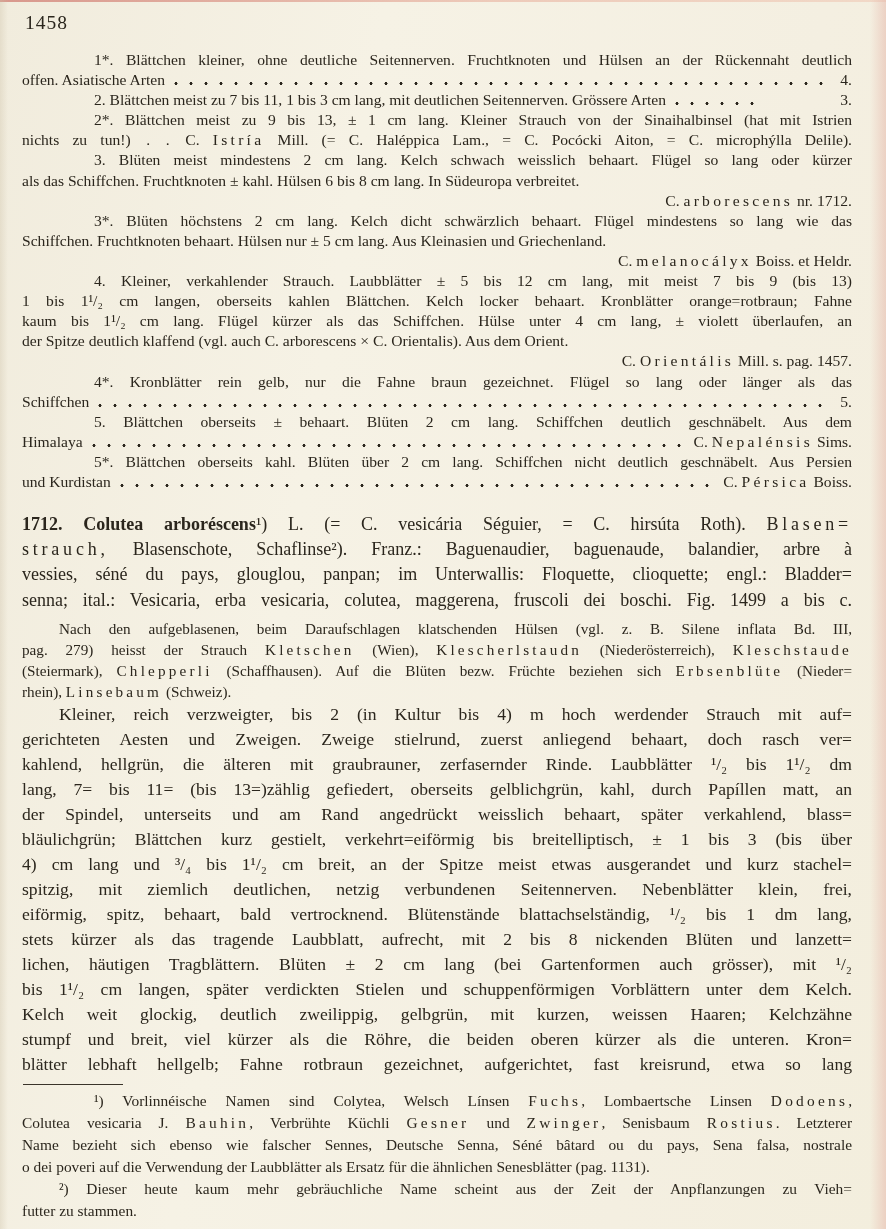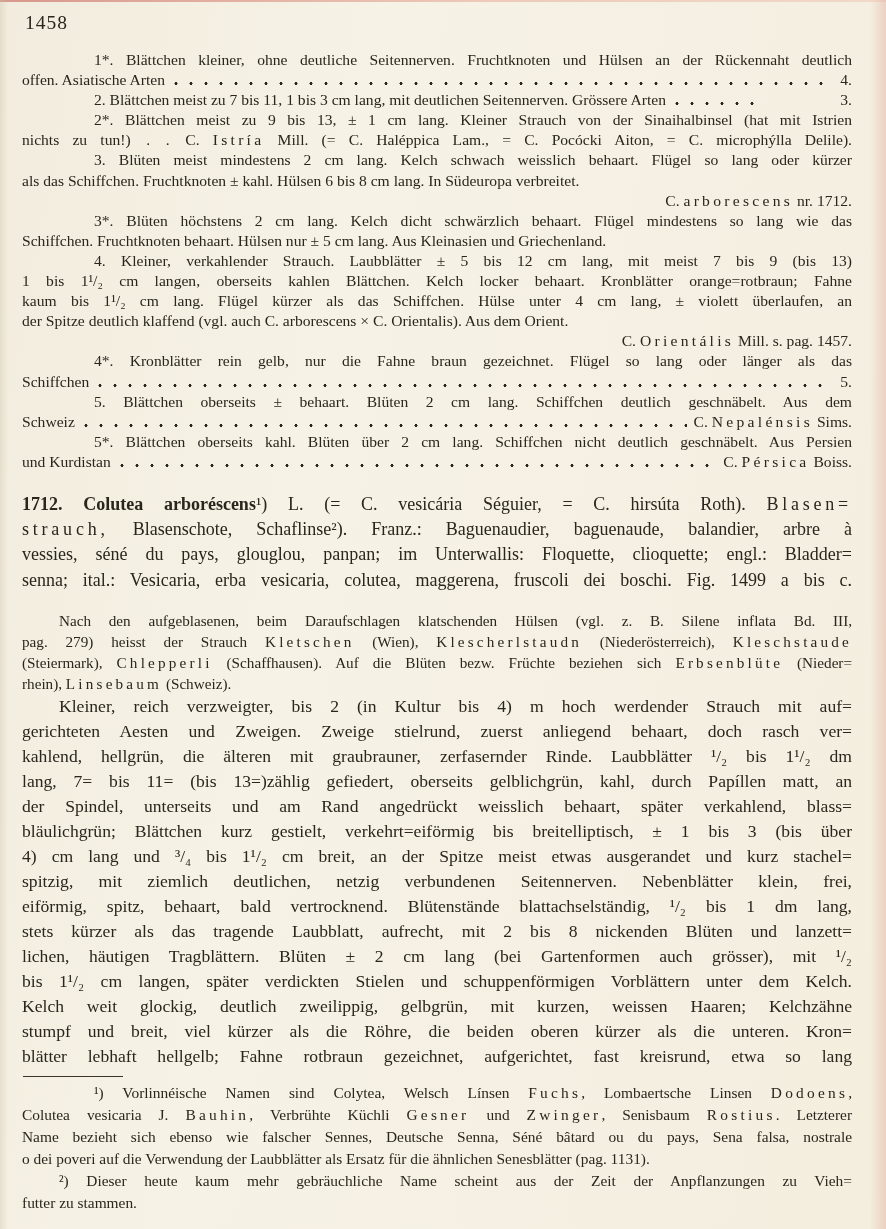--- a/index.html
+++ b/index.html
@@ -21,21 +21,21 @@
   .pagenum{font-size:19.5px;letter-spacing:1px;margin:2px 0 16px 3px;}
   .line{text-align:justify;text-align-last:justify;white-space:normal;}
   .line.short{text-align:left;text-align-last:left;}
   .line.result{text-align:right;text-align-last:right;}
   .ind{text-indent:72px;}
   .ind2{text-indent:37px;}
   .b{font-weight:bold;}
   .sp{letter-spacing:0.21em;}
   .sec-key{font-size:15.6px;line-height:20.1px;}
   .sec-heading{margin-top:20px;font-size:18px;line-height:25.2px;}
-  .sec-small{margin-top:17px;font-size:15.2px;line-height:21px;}
+  .sec-small{margin-top:5px;font-size:15.2px;line-height:21px;}
   .sec-main{margin-top:0;font-size:17.6px;line-height:25px;}
   .sec-foot{margin-top:2px;font-size:15.4px;line-height:22px;}
   .footrule{width:100px;border-top:1.6px solid #3a342a;margin:7px 0 5px 1px;}
   .line.leader{display:flex;align-items:flex-end;}
   .line.leader span{white-space:pre;}
   .fill{flex:1 1 auto;height:5px;margin:0 7px 4px 9px;
     background-image:radial-gradient(circle at 2px 2.5px,#2b261d 1.35px,rgba(0,0,0,0) 1.7px);
     background-size:15px 5px;background-repeat:repeat-x;}
 </style>
 </head>
@@ -58,34 +58,35 @@
           <span class="fill"></span>
           <span>3.</span>
         </div>
         <div class="line ind"><span>2*. Blättchen meist zu 9 bis 13, ± 1 cm lang. Kleiner Strauch von der Sinaihalbinsel (hat mit Istrien</span></div>
         <div class="line"><span>nichts zu tun!)  .  .  C. </span><span class="sp">Istría</span><span> Mill. (= C. Haléppica Lam., = C. Pocócki Aiton, = C. microphýlla Delile).</span></div>
         <div class="line ind"><span>3. Blüten meist mindestens 2 cm lang. Kelch schwach weisslich behaart. Flügel so lang oder kürzer</span></div>
         <div class="line short"><span>als das Schiffchen. Fruchtknoten ± kahl. Hülsen 6 bis 8 cm lang. In Südeuropa verbreitet.</span></div>
         <div class="line result"><span>C. </span><span class="sp">arborescens</span><span> nr. 1712.</span></div>
         <div class="line ind"><span>3*. Blüten höchstens 2 cm lang. Kelch dicht schwärzlich behaart. Flügel mindestens so lang wie das</span></div>
         <div class="line short"><span>Schiffchen. Fruchtknoten behaart. Hülsen nur ± 5 cm lang. Aus Kleinasien und Griechenland.</span></div>
+        <div class="line result"><span>C. </span><span class="sp">melanocályx</span><span> Boiss. et Heldr.</span></div>
         <div class="line ind"><span>4. Kleiner, verkahlender Strauch. Laubblätter ± 5 bis 12 cm lang, mit meist 7 bis 9 (bis 13)</span></div>
         <div class="line"><span>1 bis 1¹/₂ cm langen, oberseits kahlen Blättchen. Kelch locker behaart. Kronblätter orange=rotbraun; Fahne</span></div>
         <div class="line"><span>kaum bis 1¹/₂ cm lang. Flügel kürzer als das Schiffchen. Hülse unter 4 cm lang, ± violett überlaufen, an</span></div>
         <div class="line short"><span>der Spitze deutlich klaffend (vgl. auch C. arborescens × C. Orientalis). Aus dem Orient.</span></div>
         <div class="line result"><span>C. </span><span class="sp">Orientális</span><span> Mill. s. pag. 1457.</span></div>
         <div class="line ind"><span>4*. Kronblätter rein gelb, nur die Fahne braun gezeichnet. Flügel so lang oder länger als das</span></div>
         <div class="line leader">
           <span>Schiffchen</span>
           <span class="fill"></span>
           <span>5.</span>
         </div>
         <div class="line ind"><span>5. Blättchen oberseits ± behaart. Blüten 2 cm lang. Schiffchen deutlich geschnäbelt. Aus dem</span></div>
         <div class="line leader">
-          <span>Schweiz</span>
+          <span>Himalaya</span>
           <span class="fill"></span>
           <span>C. </span>
           <span class="sp">Nepalénsis</span>
           <span> Sims.</span>
         </div>
         <div class="line ind"><span>5*. Blättchen oberseits kahl. Blüten über 2 cm lang. Schiffchen nicht deutlich geschnäbelt. Aus Persien</span></div>
         <div class="line leader">
           <span>und Kurdistan</span>
           <span class="fill"></span>
           <span>C. </span>

